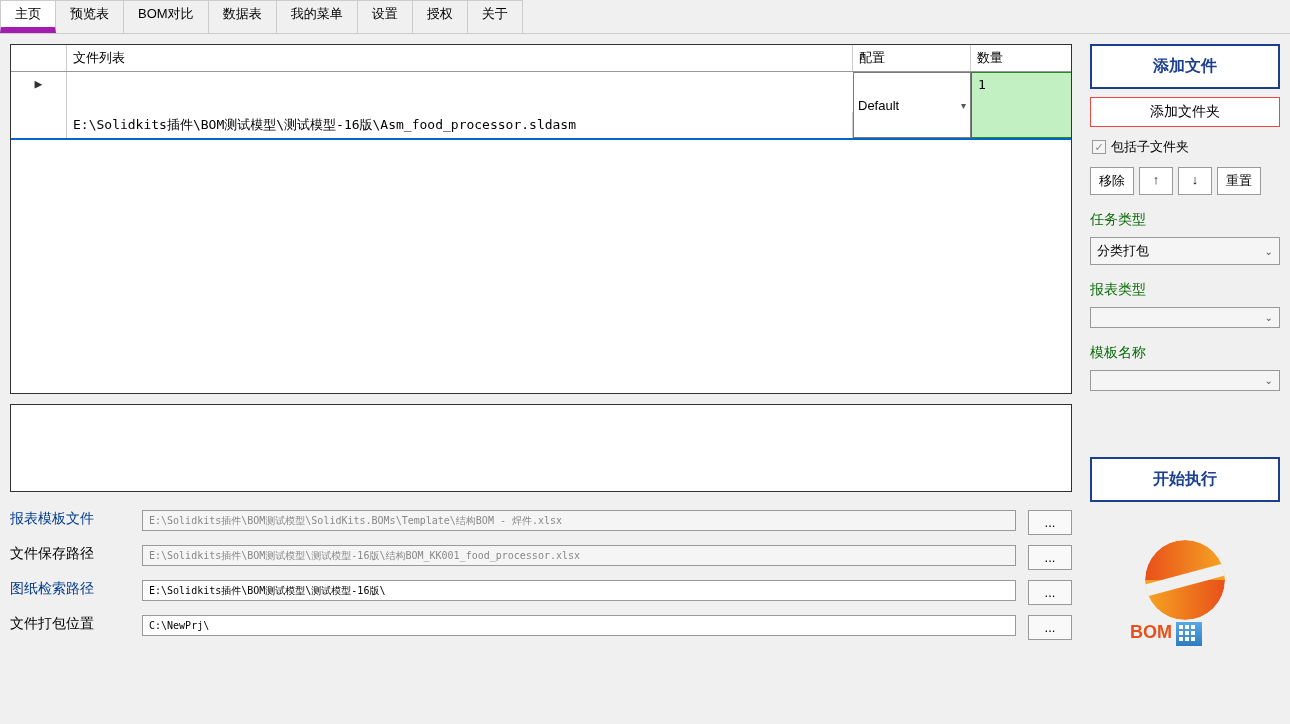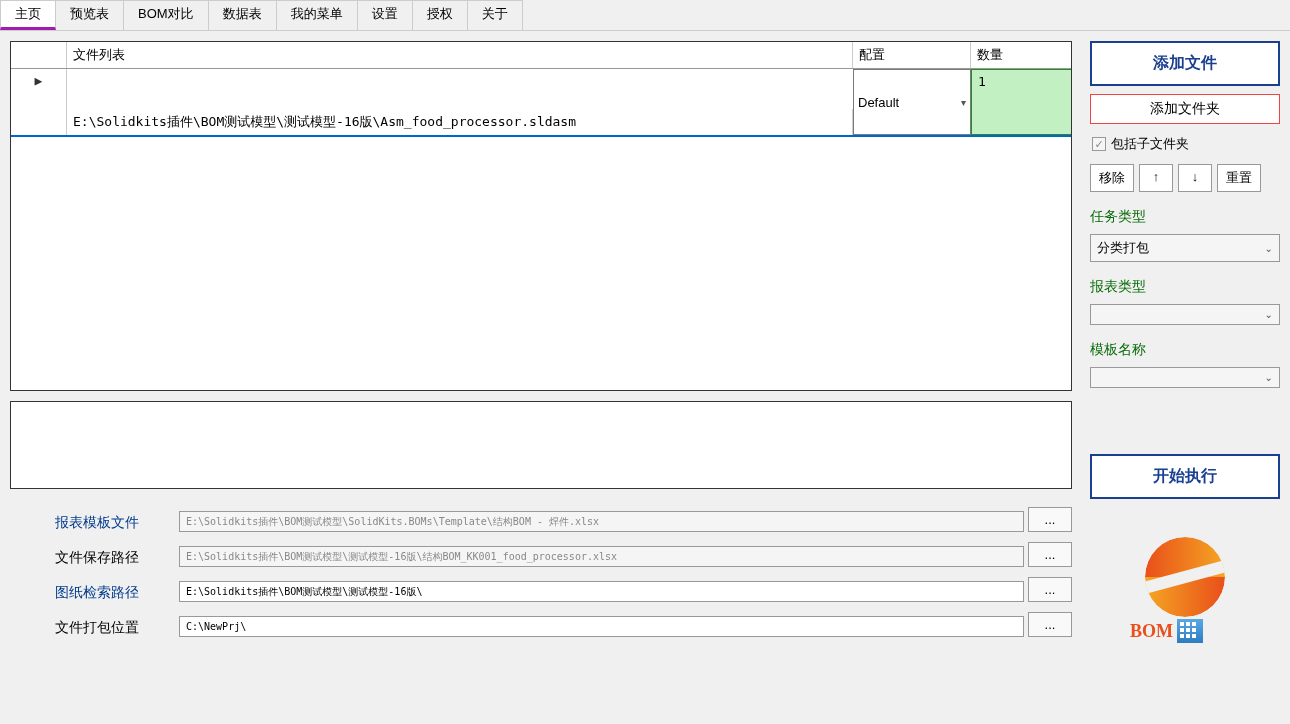--- a/index.html
+++ b/index.html
@@ -1,61 +1,61 @@
 <!DOCTYPE html>
 <html><head>
 <meta charset="utf-8">
 <style>
 * { box-sizing: border-box; margin: 0; padding: 0; }
 body { font-family: "Microsoft YaHei", SimSun, sans-serif; font-size: 13px; background: #f0f0f0; width: 1290px; height: 724px; overflow: hidden; }
 .tabs { display: flex; background: #f0f0f0; border-bottom: 1px solid #ccc; }
 .tab { padding: 4px 14px; border: 1px solid #ccc; border-bottom: none; background: #f0f0f0; cursor: pointer; font-size: 13px; margin-right: -1px; }
-.tab.active { background: #fff; border-bottom: 3px solid #a21caf; position: relative; z-index: 2; }
+.tab.active { background: #fff; border-bottom: 6px solid #a21caf; position: relative; z-index: 2; }
 .content { display: flex; padding: 10px; gap: 18px; }
 .left { flex: 1; display: flex; flex-direction: column; }
 .right { width: 190px; display: flex; flex-direction: column; gap: 8px; }
 .table-box { border: 1px solid #333; background: #fff; height: 350px; overflow: hidden; }
 .thead { display: flex; border-bottom: 1px solid #999; }
 .th { padding: 4px 6px; border-right: 1px solid #ccc; font-size: 13px; }
 .th-icon { width: 56px; }
 .th-file { flex: 1; }
 .th-config { width: 118px; }
 .th-qty { width: 100px; border-right: none; }
 .trow { display: flex; }
 .td { padding: 4px 6px; border-right: 1px solid #ccc; font-size: 13px; font-family: "SimSun", monospace; }
 .td-icon { width: 56px; text-align: center; color: #333; }
 .td-file { flex: 1; margin-top: 40px; }
 .td-config { width: 118px; background: #fff; border: 1px solid #7a7a7a; display: flex; align-items: center; justify-content: space-between; padding: 2px 4px; gap: 15px; }
 .td-config .dd { font-size: 10px; color: #555; }
 .td-qty { width: 100px; background: #c3f0c3; border: 1px solid #2a8a2a; border-right: none; }
 .config-row { border-bottom: 2px solid #0066cc; }
 .log-box { border: 1px solid #333; background: #fff; height: 88px; margin-top: 10px; }
 .paths { margin-top: 18px; display: flex; flex-direction: column; gap: 10px; }
-.path-row { display: flex; align-items: flex-end; gap: 4px; margin-left: 45px; }
+.path-row { display: flex; align-items: flex-start; gap: 12px; }
 .path-label { width: 120px; color: #003a8c; font-size: 14px; }
 .path-label.black { color: #000; }
 .path-input { flex: 1; border: 1px solid #999; padding: 4px 6px; font-size: 10px; font-family: "SimSun", monospace; background: #fff; }
 .path-input.disabled { background: #f5f5f5; color: #888; }
 .path-btn { width: 44px; padding: 4px 0; border: 1px solid #999; background: #f9f9f9; cursor: pointer; text-align: center; }
 .big-btn { border: 2px solid #1a3f8f; color: #1a3f8f; font-size: 16px; font-weight: bold; text-align: center; padding: 10px 0; cursor: pointer; background: #fff; }
 .small-btn { border: 1px solid #ef4444; padding: 5px 0; text-align: center; cursor: pointer; background: #fff; font-size: 14px; }
 .check-row { display: flex; align-items: center; gap: 5px; padding: 3px 2px; }
 .check { width: 14px; height: 14px; border: 1px solid #999; background: #f5f5f5; display: inline-flex; align-items: center; justify-content: center; font-size: 11px; color: #888; }
 .btn-row { display: flex; gap: 5px; }
 .icon-btn { border: 1px solid #999; background: #fff; padding: 4px 8px; cursor: pointer; font-size: 13px; min-width: 34px; text-align: center; }
 .section-label { color: #0a6b0a; font-size: 14px; margin-top: 8px; }
 .select { border: 1px solid #999; padding: 4px 6px; background: #f5f5f5; display: flex; justify-content: space-between; align-items: center; font-size: 13px; }
 .select .dd { font-size: 10px; color: #555; }
 .logo-area { margin-top: auto; display: flex; justify-content: center; padding-top: 30px; }
 .logo { width: 110px; height: 100px; position: relative; }
 .logo-circle { width: 80px; height: 80px; border-radius: 50%; position: relative; margin: 0 auto; overflow: hidden; }
 .arc1 { position: absolute; width: 80px; height: 40px; background: linear-gradient(90deg,#e94f1a,#f5a623); border-radius: 80px 80px 0 0; top: 0; }
 .arc2 { position: absolute; width: 80px; height: 40px; background: linear-gradient(90deg,#f5a623,#e94f1a); border-radius: 0 0 80px 80px; bottom: 0; }
 .gap { position: absolute; width: 80px; height: 12px; background: #f0f0f0; top: 34px; transform: rotate(-15deg); }
-.logo-text { color: #e94f1a; font-weight: bold; font-size: 18px; text-align: left; margin-top: 2px; display: flex; align-items: center; gap: 4px; font-family: Liberation Serif, serif; }
+.logo-text { color: #e94f1a; font-weight: bold; font-size: 18px; text-align: left; margin-top: 2px; display: flex; align-items: flex-start; gap: 4px; }
 .building { width: 26px; height: 24px; background: linear-gradient(180deg,#5aa9e6,#2d7cc1); display: inline-block; position: relative; }
 .building::before { content:""; position:absolute; top:3px; left:3px; width:4px; height:4px; background:#fff; box-shadow: 6px 0 #fff, 12px 0 #fff, 0 6px #fff, 6px 6px #fff, 12px 6px #fff, 0 12px #fff, 6px 12px #fff, 12px 12px #fff; }
 </style>
 </head>
 <body>
 
 <div class="tabs">
   <div class="tab active">主页</div>
   <div class="tab">预览表</div>
   <div class="tab">BOM对比</div>

